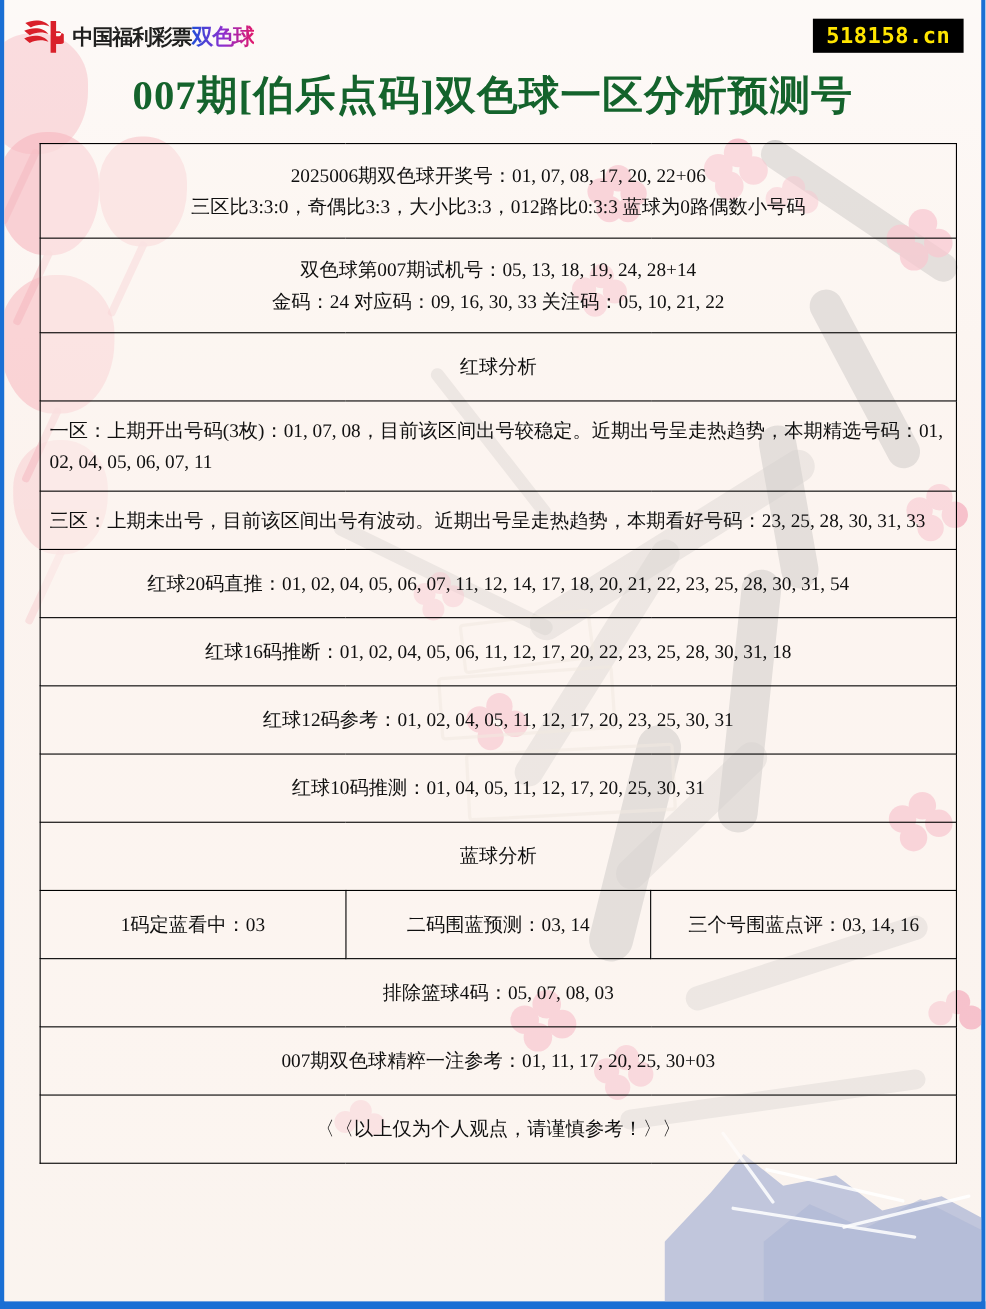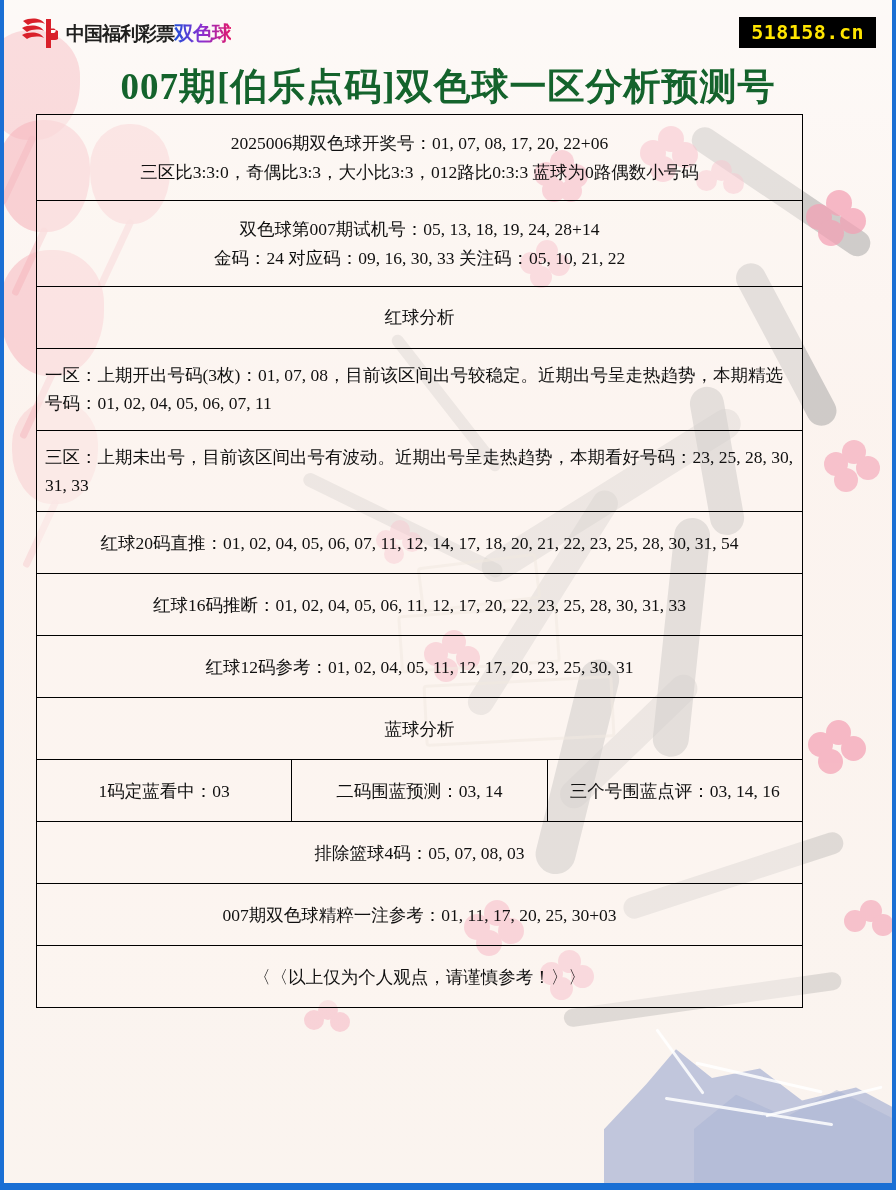--- a/index.html
+++ b/index.html
@@ -159,22 +159,22 @@
     color: #14632c;
     letter-spacing: 1px;
     font-family: "Liberation Serif", "DejaVu Serif", serif;
     white-space: nowrap;
   }
 
   
   #table-wrap {
     position: absolute;
     left: 32px;
-    top: 114px;
-    width: 767px;
+    top: 130px;
+    width: 834px;
   }
 
   table#main-table {
     width: 100%;
     border-collapse: collapse;
     background: rgba(253,247,243,.46);
   }
 
   table#main-table td {
     border: 1px solid #000000;
@@ -369,27 +369,30 @@
 
         <tr>
           <td class="left" colspan="3">三区：上期未出号，目前该区间出号有波动。近期出号呈走热趋势，本期看好号码：23, 25, 28, 30, 31, 33</td>
         </tr>
 
         <tr>
           <td class="center sect" colspan="3">红球20码直推：01, 02, 04, 05, 06, 07, 11, 12, 14, 17, 18, 20, 21, 22, 23, 25, 28, 30, 31, 54</td>
         </tr>
 
         <tr>
-          <td class="center sect" colspan="3">红球16码推断：01, 02, 04, 05, 06, 11, 12, 17, 20, 22, 23, 25, 28, 30, 31, 33</td>
+          <td class="center sect" colspan="3">红球16码推断：01, 02, 04, 05, 06, 11, 12, 17, 20, 22, 23, 25, 28, 30, 31, 18</td>
         </tr>
 
         <tr>
           <td class="center sect" colspan="3">红球12码参考：01, 02, 04, 05, 11, 12, 17, 20, 23, 25, 30, 31</td>
         </tr>
 
+        <tr>
+          <td class="center sect" colspan="3">红球10码推测：01, 04, 05, 11, 12, 17, 20, 25, 30, 31</td>
+        </tr>
 
         <tr>
           <td class="center sect" colspan="3">蓝球分析</td>
         </tr>
 
         <tr>
           <td class="center sect trip-cell">1码定蓝看中：03</td>
           <td class="center sect trip-cell">二码围蓝预测：03, 14</td>
           <td class="center sect trip-cell">三个号围蓝点评：03, 14, 16</td>
         </tr>

